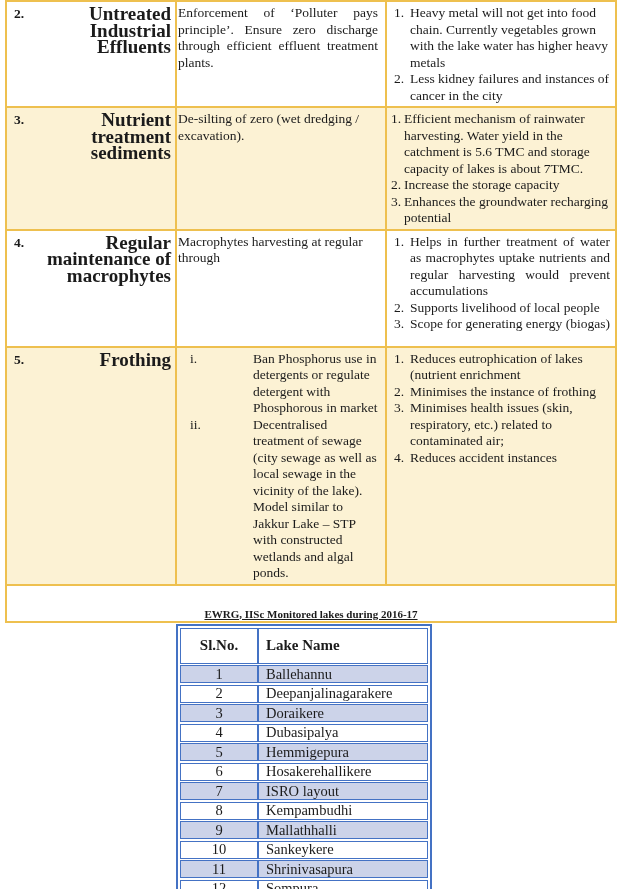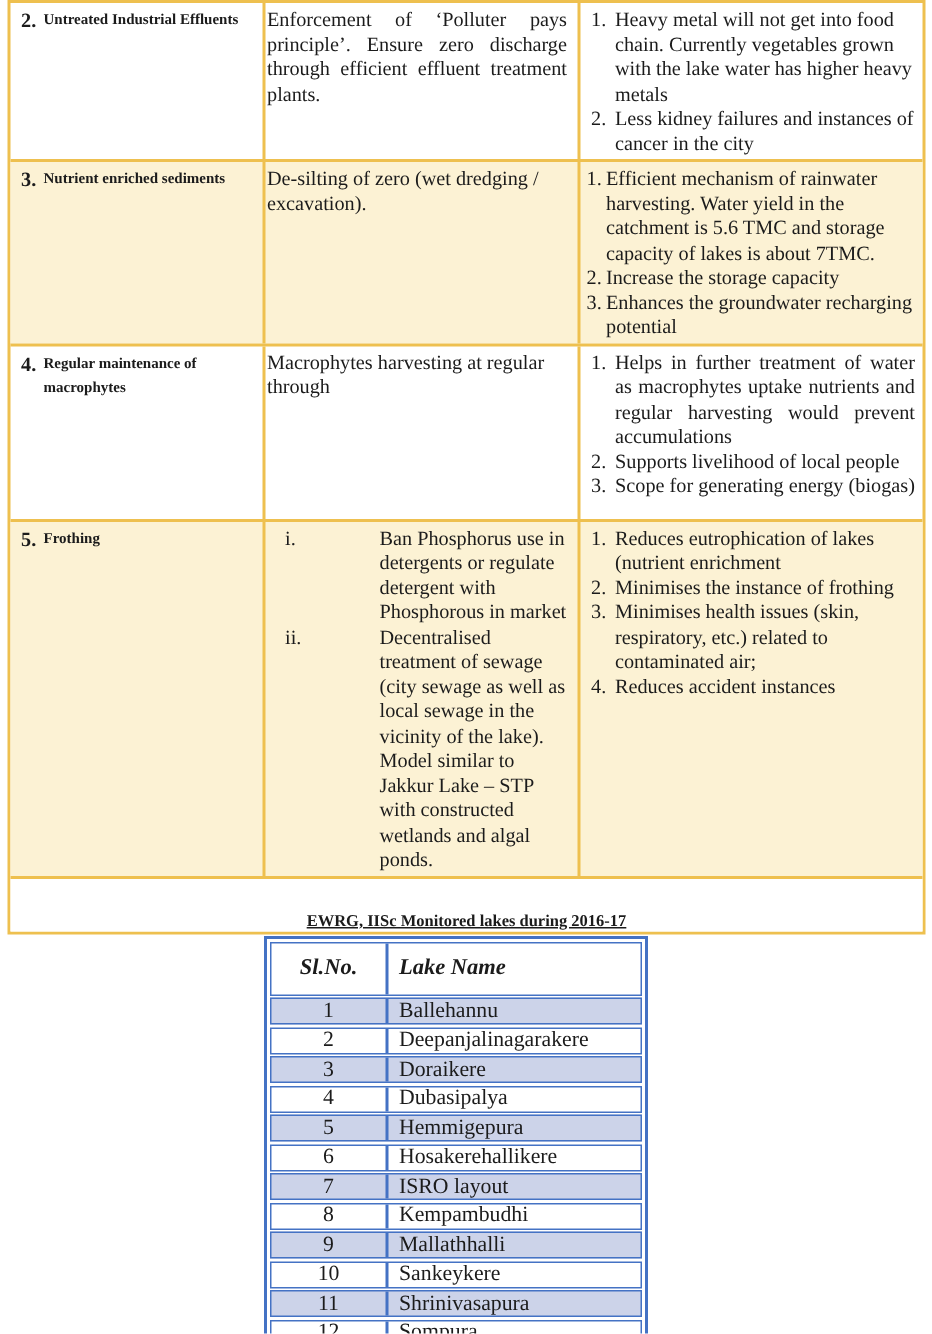--- a/index.html
+++ b/index.html
@@ -18,21 +18,21 @@
     width: 612px;
     background: #ffffff;
   }
   .irow { display: flex; border-top: 2px solid #EEC04F; }
   .irow:first-child { border-top: none; }
   .irow.shade { background: #FCF2D4; }
   .c1 { width: 168px; padding: 4px 4px 2px 7px; display: flex; }
   .c2 { width: 210px; border-left: 2px solid #EEC04F; padding: 3px 7px 2px 1px; }
   .c3 { flex: 1; border-left: 2px solid #EEC04F; padding: 3px 5px 2px 4px; }
   .inum { width: 15px; flex: none; font-weight: bold; font-size: 13.5px; line-height: 16.5px; }
-  .ititle { flex: 1; font-weight: bold; font-size: 10px; line-height: 16.5px; }
+  .ititle { flex: 1; font-weight: bold; font-size: 19px; line-height: 16.5px; text-align: right; }
   .para { font-size: 13.5px; line-height: 16.5px; }
   .para.justify { text-align: justify; }
   .ritem { display: flex; padding-left: 12px; }
   .rlabel { width: 33px; flex: none; font-size: 13.5px; line-height: 16.5px; }
   .rtext { flex: 1; font-size: 13.5px; line-height: 16.5px; margin-left: 30px; }
   .bitem { display: flex; }
   .blabel { width: 19px; flex: none; font-size: 13.5px; line-height: 16.5px; padding-left: 3px; }
   .blist.tight .blabel { width: 13px; padding-left: 0; }
   .btext { flex: 1; font-size: 13.5px; line-height: 16.5px; }
   .blist.justify .btext { text-align: justify; }
@@ -59,21 +59,21 @@
     background: #ffffff;
   }
   .lrow {
     display: flex;
     border: 1.5px solid #4472C4;
     height: 18px;
     margin-top: 1.5px;
     background: #ffffff;
     align-items: stretch;
   }
-  .lrow:first-child { margin-top: 0; height: 36px; font-style: italic; }
+  .lrow:first-child { margin-top: 0; height: 36px; }
   .lrow.shade { background: #CCD3E9; }
   .lno {
     width: 78px; flex: none;
     border-right: 2px solid #4472C4;
     text-align: center;
     font-size: 14.5px; line-height: 15px;
     display: flex; align-items: center; justify-content: center;
   }
   .lname {
     flex: 1; padding-left: 7px;
@@ -106,21 +106,21 @@
             <div class="bitem">
               <span class="blabel">2.</span>
               <span class="btext">Less kidney failures and instances of cancer in the city</span>
             </div>
           </div>
         </div>
       </div>
       <div class="irow shade" style="min-height: 116px;">
         <div class="c1">
           <span class="inum">3.</span>
-          <span class="ititle">Nutrient enriched sediments</span>
+          <span class="ititle">Nutrient treatment sediments</span>
         </div>
         <div class="c2">
           <div class="para">De-silting of zero (wet dredging / excavation).</div>
         </div>
         <div class="c3">
           <div class="blist tight">
             <div class="bitem">
               <span class="blabel">1.</span>
               <span class="btext">Efficient mechanism of rainwater harvesting. Water yield in the catchment is 5.6 TMC and storage capacity of lakes is about 7TMC.</span>
             </div>

